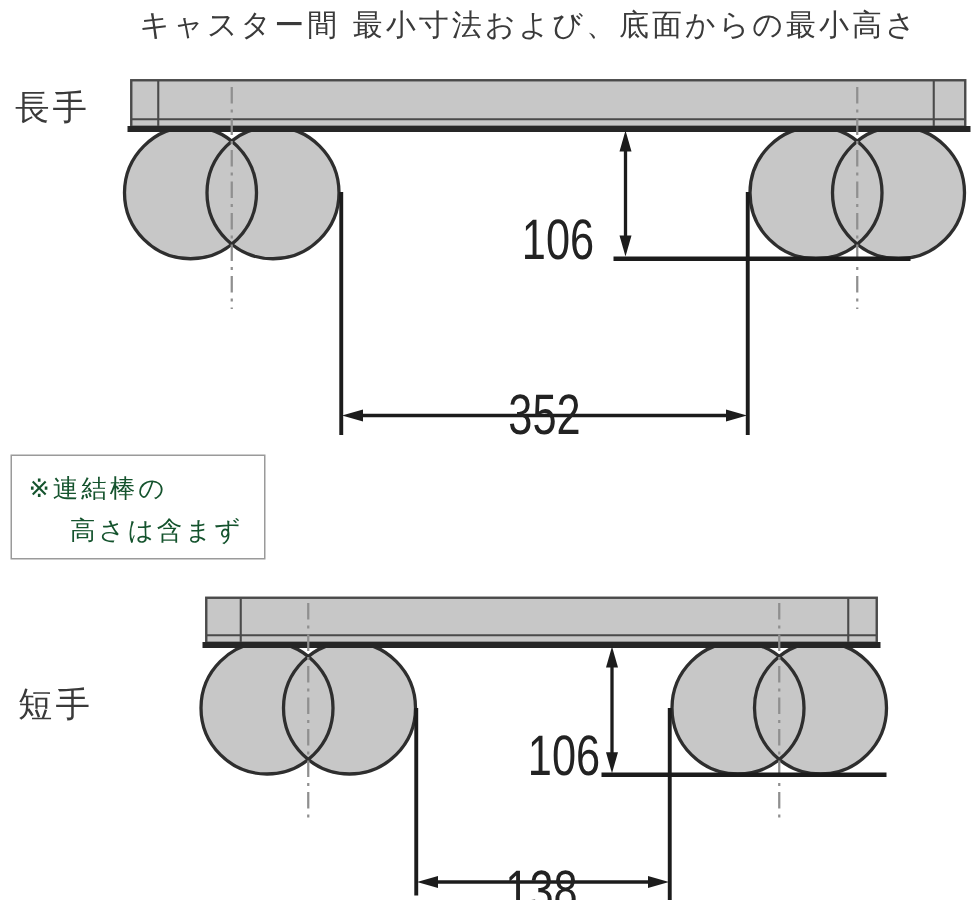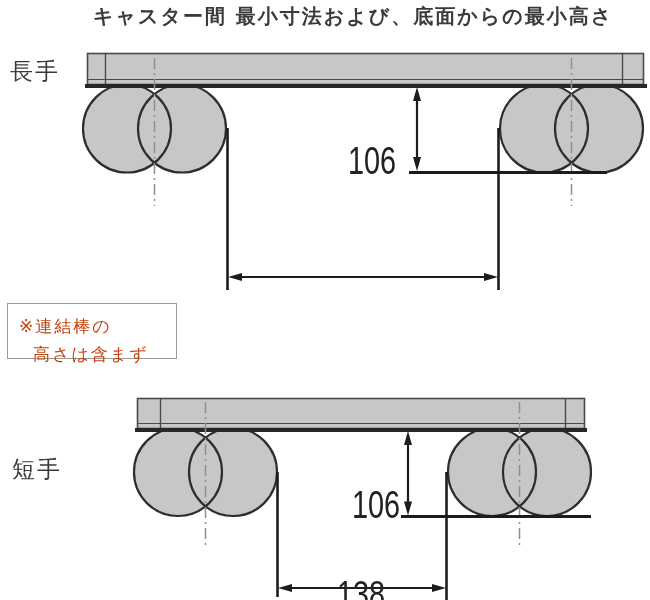--- a/index.html
+++ b/index.html
@@ -6,41 +6,40 @@
   .stage {
     position:relative; width:650px; height:600px; background:#ffffff;
     font-family:"DejaVu Sans", sans-serif; overflow:hidden;
     color:var(--color-text, #2b2b2b);
   }
   .stage svg { position:absolute; left:0; top:0; }
   .title {
     position:absolute; left:93px; top:3px;
     font-size:20px; letter-spacing:2px; white-space:nowrap;
     color:var(--color-text, #2b2b2b);
-    font-weight:bold;
   }
   .view-label {
     position:absolute; font-size:23px; letter-spacing:2px; white-space:nowrap;
     color:var(--color-text, #2b2b2b);
   }
   .dim-wrap {
     position:absolute; transform:translate(-50%,-50%); white-space:nowrap;margin-top:31px;
   }
   .dim-num {
     display:inline-block; transform:scaleX(0.76);
     font-family:"Liberation Sans", sans-serif;
     font-size:38px; font-weight:400; color:#222222; letter-spacing:0px;
   }
   .note-box {
-    position:absolute; left:7px; top:303px; width:170px; height:56px;
+    position:absolute; left:7px; top:303px; width:170px; height:70px;
     box-sizing:border-box; border:1.5px solid #9a9a9a; background:#ffffff;
     font-size:17px; letter-spacing:2px; line-height:1.65;
-    padding:8px 0 0 11px; color:#c2410c;
+    padding:8px 0 0 11px; color:#14532d;
   }
-  .note-line2 { margin-left:14px; }
+  .note-line2 { margin-left:14px;text-align:center; }
 </style>
 </head>
 <body>
 
 <div class="stage">
 
   <svg width="650" height="600" viewBox="0 0 650 600">
 
     <g>
 
@@ -125,20 +124,23 @@
   <div class="title">キャスター間 最小寸法および、底面からの最小高さ</div>
 
   <div class="view-label" style="left:10px; top:56px;text-align:center;">長手</div>
 
   <div class="view-label" style="left:12px; top:406px;margin-top:48px;">短手</div>
 
   <div class="dim-wrap" style="left:372px; top:130px;">
     <span class="dim-num">106</span>
   </div>
 
+  <div class="dim-wrap" style="left:363px; top:247px;">
+    <span class="dim-num">352</span>
+  </div>
 
   <div class="dim-wrap" style="left:376px; top:474px;">
     <span class="dim-num">106</span>
   </div>
 
   <div class="dim-wrap" style="left:361px; top:564px;">
     <span class="dim-num">138</span>
   </div>
 
   <div class="note-box">

